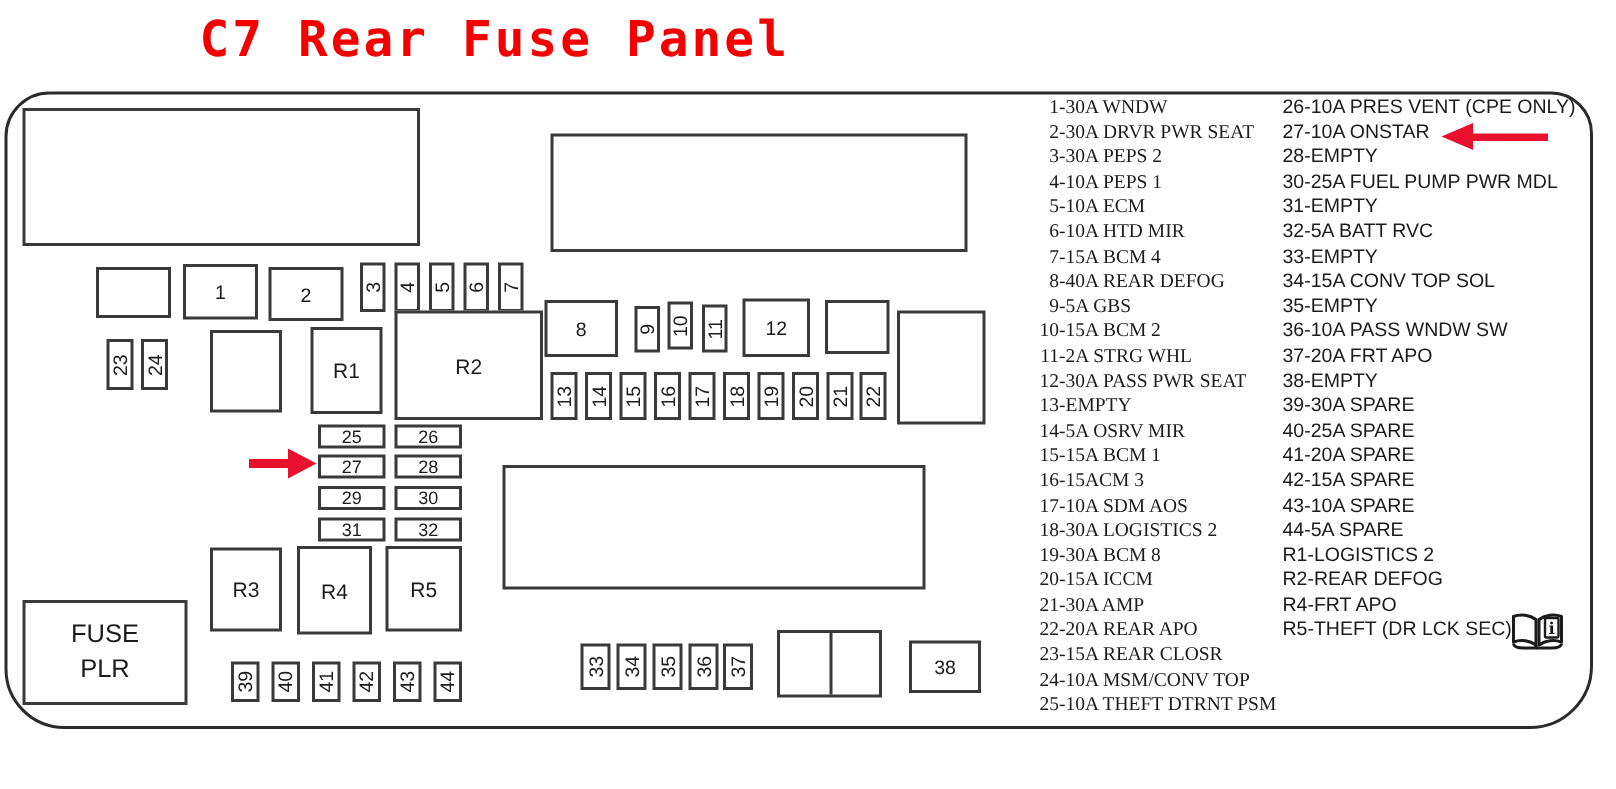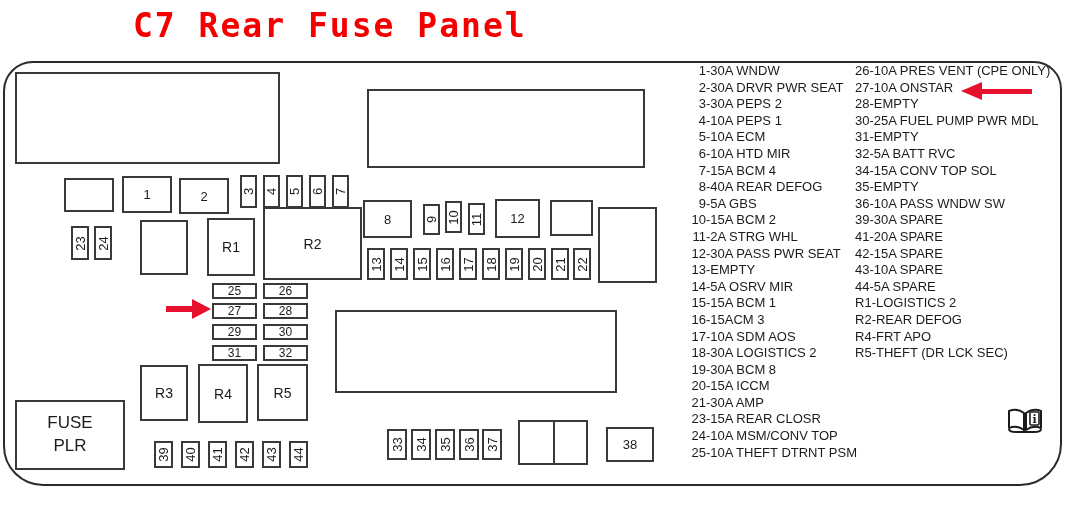--- a/index.html
+++ b/index.html
@@ -210,21 +210,21 @@
   <div class="arrow" style="left:166px;top:299px;height:20px;">
     <div class="tail" style="width: 26px; background: rgb(232, 17, 45);"></div>
     <div class="head-right" style="border-left-width: 19px; border-left-color: rgb(232, 17, 45);"></div>
   </div>
 
   <div class="arrow" style="left:961px;top:82px;height:18px;">
     <div class="head-left" style="border-right-width: 21px; border-right-color: rgb(232, 17, 45);"></div>
     <div class="tail" style="width: 50px; height: 5px; background: rgb(232, 17, 45);"></div>
   </div>
 
-  <div class="legend" id="legend-col-1" style="left:690px;width:162px;">
+  <div class="legend" id="legend-col-1" style="left:690px;width:162px;font-family:Liberation Serif, serif;">
       <div class="lline"><span class="lnum" style="width: 16px;">1</span><span>-30A WNDW</span></div>
       <div class="lline"><span class="lnum" style="width: 16px;">2</span><span>-30A DRVR PWR SEAT</span></div>
       <div class="lline"><span class="lnum" style="width: 16px;">3</span><span>-30A PEPS 2</span></div>
       <div class="lline"><span class="lnum" style="width: 16px;">4</span><span>-10A PEPS 1</span></div>
       <div class="lline"><span class="lnum" style="width: 16px;">5</span><span>-10A ECM</span></div>
       <div class="lline"><span class="lnum" style="width: 16px;">6</span><span>-10A HTD MIR</span></div>
       <div class="lline"><span class="lnum" style="width: 16px;">7</span><span>-15A BCM 4</span></div>
       <div class="lline"><span class="lnum" style="width: 16px;">8</span><span>-40A REAR DEFOG</span></div>
       <div class="lline"><span class="lnum" style="width: 16px;">9</span><span>-5A GBS</span></div>
       <div class="lline"><span class="lnum" style="width: 16px;">10</span><span>-15A BCM 2</span></div>
@@ -232,35 +232,40 @@
       <div class="lline"><span class="lnum" style="width: 16px;">12</span><span>-30A PASS PWR SEAT</span></div>
       <div class="lline"><span class="lnum" style="width: 16px;">13</span><span>-EMPTY</span></div>
       <div class="lline"><span class="lnum" style="width: 16px;">14</span><span>-5A OSRV MIR</span></div>
       <div class="lline"><span class="lnum" style="width: 16px;">15</span><span>-15A BCM 1</span></div>
       <div class="lline"><span class="lnum" style="width: 16px;">16</span><span>-15ACM 3</span></div>
       <div class="lline"><span class="lnum" style="width: 16px;">17</span><span>-10A SDM AOS</span></div>
       <div class="lline"><span class="lnum" style="width: 16px;">18</span><span>-30A LOGISTICS 2</span></div>
       <div class="lline"><span class="lnum" style="width: 16px;">19</span><span>-30A BCM 8</span></div>
       <div class="lline"><span class="lnum" style="width: 16px;">20</span><span>-15A ICCM</span></div>
       <div class="lline"><span class="lnum" style="width: 16px;">21</span><span>-30A AMP</span></div>
+      <div class="lline"><span class="lnum" style="width: 16px;">22</span><span>-20A REAR APO</span></div>
       <div class="lline"><span class="lnum" style="width: 16px;">23</span><span>-15A REAR CLOSR</span></div>
       <div class="lline"><span class="lnum" style="width: 16px;">24</span><span>-10A MSM/CONV TOP</span></div>
       <div class="lline"><span class="lnum" style="width: 16px;">25</span><span>-10A THEFT DTRNT PSM</span></div>
     </div>
   <div class="legend" id="legend-col-2" style="left:855px;width:200px;">
       <div class="lline"><span class="lnum">26</span><span>-10A PRES VENT (CPE ONLY)</span></div>
       <div class="lline"><span class="lnum">27</span><span>-10A ONSTAR</span></div>
       <div class="lline"><span class="lnum">28</span><span>-EMPTY</span></div>
       <div class="lline"><span class="lnum">30</span><span>-25A FUEL PUMP PWR MDL</span></div>
       <div class="lline"><span class="lnum">31</span><span>-EMPTY</span></div>
       <div class="lline"><span class="lnum">32</span><span>-5A BATT RVC</span></div>
+      <div class="lline"><span class="lnum">33</span><span>-EMPTY</span></div>
       <div class="lline"><span class="lnum">34</span><span>-15A CONV TOP SOL</span></div>
       <div class="lline"><span class="lnum">35</span><span>-EMPTY</span></div>
       <div class="lline"><span class="lnum">36</span><span>-10A PASS WNDW SW</span></div>
+      <div class="lline"><span class="lnum">37</span><span>-20A FRT APO</span></div>
+      <div class="lline"><span class="lnum">38</span><span>-EMPTY</span></div>
       <div class="lline"><span class="lnum">39</span><span>-30A SPARE</span></div>
+      <div class="lline"><span class="lnum">40</span><span>-25A SPARE</span></div>
       <div class="lline"><span class="lnum">41</span><span>-20A SPARE</span></div>
       <div class="lline"><span class="lnum">42</span><span>-15A SPARE</span></div>
       <div class="lline"><span class="lnum">43</span><span>-10A SPARE</span></div>
       <div class="lline"><span class="lnum">44</span><span>-5A SPARE</span></div>
       <div class="lline"><span class="lnum">R1</span><span>-LOGISTICS 2</span></div>
       <div class="lline"><span class="lnum">R2</span><span>-REAR DEFOG</span></div>
       <div class="lline"><span class="lnum">R4</span><span>-FRT APO</span></div>
       <div class="lline"><span class="lnum">R5</span><span>-THEFT (DR LCK SEC)</span></div>
     </div>
 

